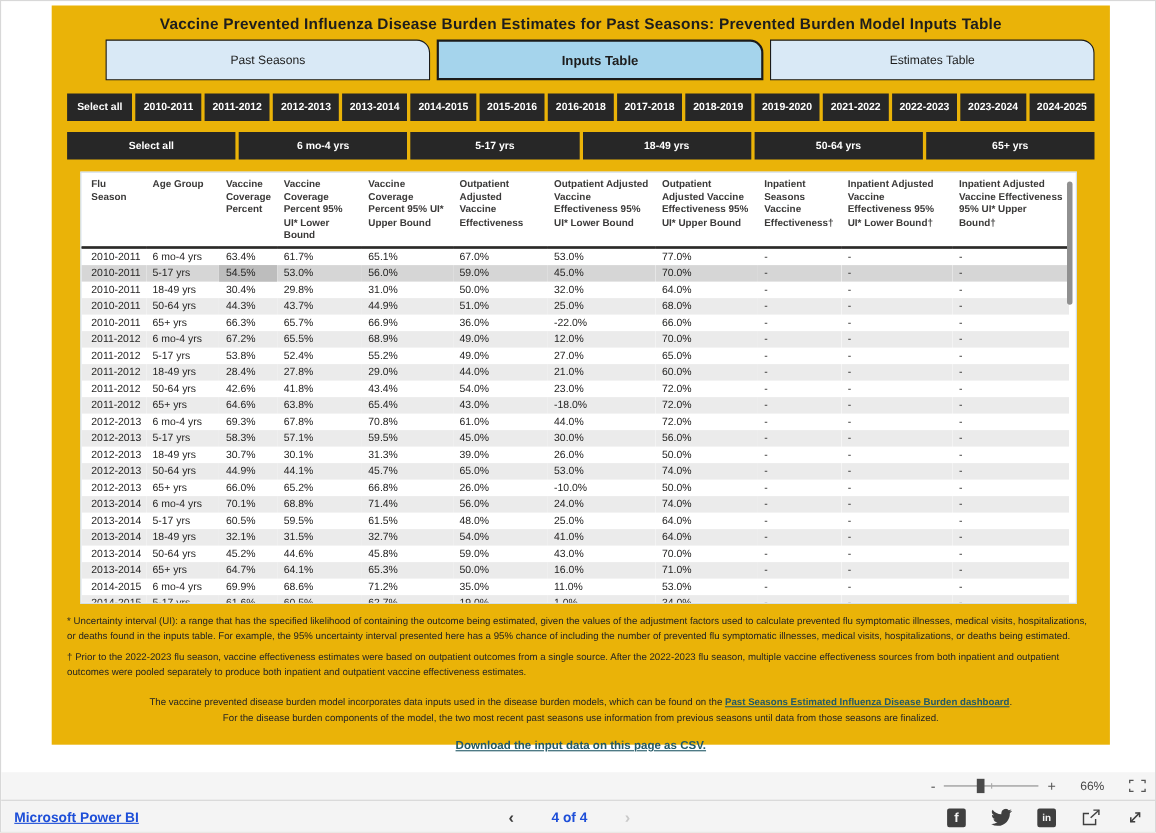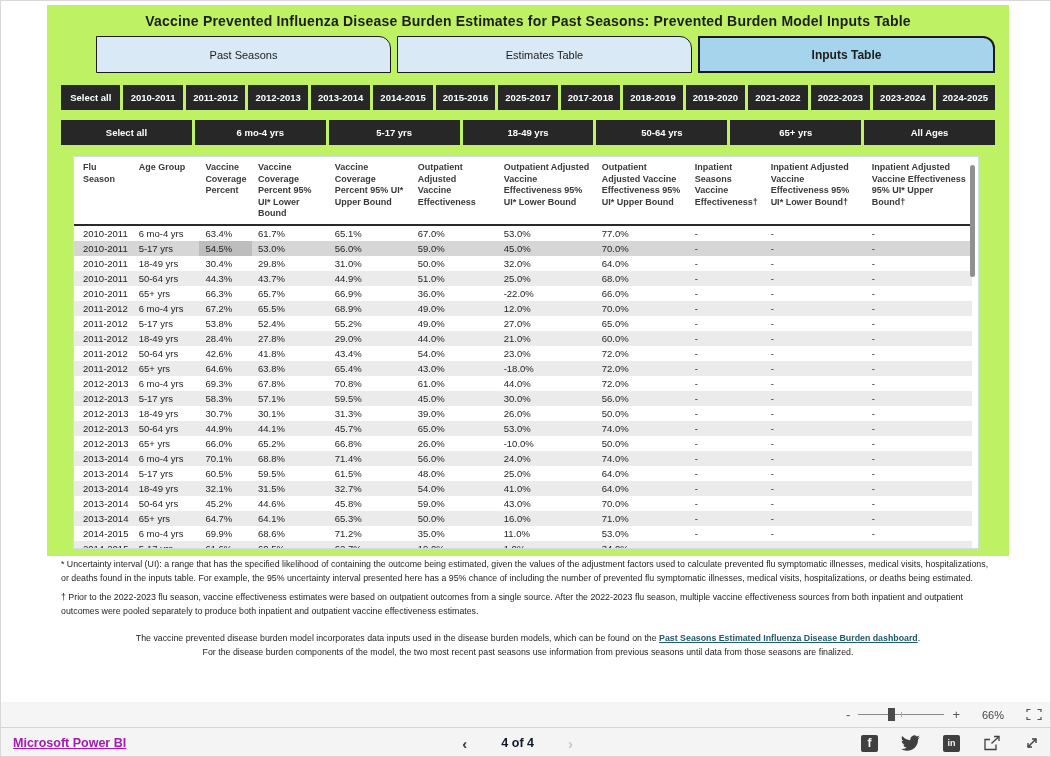--- a/index.html
+++ b/index.html
@@ -1,21 +1,21 @@
 <!DOCTYPE html>
 <html><head>
 <meta charset="utf-8">
 <style>
   * { margin:0; padding:0; box-sizing:border-box; }
   html,body { background:#fff; }
   body { font-family:"Liberation Sans", sans-serif; width:1051px; height:757px; }
   .page { position:relative; width:1051px; height:757px; background:#fff; border:1px solid #d8d8d8; overflow:hidden; }
 
   
-  .dashboard { position:absolute; left:46px; top:4px; width:962px; height:551px; background:#bef264; }
+  .dashboard { position:absolute; left:46px; top:4px; width:962px; height:672px; background:#eab308; }
 
   .dash-title { text-align:center; padding-top:8px; font-size:14px; font-weight:bold; color:#1d1d1d; letter-spacing:.2px; }
 
   
   .tabs { display:flex; gap:6px; margin:7px 14px 0 14px; height:37px;padding-left:35px; }
   .tab { flex:1; display:flex; align-items:center; justify-content:center; background:#d9e9f6; border:1.5px solid #1b1b1b; border-radius:0 12px 0 0; font-size:11px; color:#1d1d1d; cursor:pointer; }
   .tab.active { background:#a5d4ec; border-width:2.5px; font-weight:bold; font-size:12px; }
 
   
   .filter-row { display:flex; gap:3px; margin:12px 14px 0 14px; height:25px; }
@@ -48,76 +48,75 @@
   .zoom-strip { position:absolute; left:0; top:701px; width:1051px; height:25px; background:#f5f5f5; display:flex; align-items:center; justify-content:flex-end; padding-right:10px; }
   .zoom-minus,.zoom-plus { font-size:13px; color:#555; cursor:pointer; padding:0 6px; }
   .slider-track { position:relative; width:86px; height:1px; background:#8a8a8a; margin:0 2px; cursor:pointer; }
   .slider-tick { position:absolute; left:50%; top:-2px; width:1px; height:5px; background:#a9a9a9; }
   .slider-thumb { position:absolute; left:34%; top:-6px; width:7px; height:13px; background:#4a4a4a; cursor:pointer; }
   .zoom-pct { font-size:11px; color:#444; margin:0 22px 0 16px; }
   .fit-icon { cursor:pointer; display:inline-flex; }
 
   
   .footer-bar { position:absolute; left:0; top:726px; width:1051px; height:31px; background:#f4f4f4; border-top:1px solid #d4d4d4; display:flex; align-items:center; }
-  .brand { margin-left:12px; font-size:12.5px; font-weight:bold; color:#a21caf; text-decoration:underline; cursor:pointer; }
+  .brand { margin-left:12px; font-size:12.5px; font-weight:bold; color:#1d4ed8; text-decoration:underline; cursor:pointer; }
   .pager { position:absolute; left:50%; transform:translateX(-58%); display:flex; align-items:center; gap:34px; }
   .chev { font-size:15px; line-height:15px; cursor:pointer; font-weight:bold; }
   .chev.prev { color:#3c3c3c; }
   .chev.next { color:#c9c9c9; }
-  .page-label { font-size:12.5px; font-weight:bold; color:#0f172a; }
+  .page-label { font-size:12.5px; font-weight:bold; color:#1d4ed8; }
   .social { position:absolute; right:12px; display:flex; align-items:center; gap:23px; }
   .sq-icon { width:17px; height:17px; background:#3f3f3f; border-radius:2px; color:#f4f4f4; display:flex; align-items:center; justify-content:center; font-size:12px; font-weight:bold; cursor:pointer; }
   .svg-icon { cursor:pointer; display:inline-flex; }
 </style>
 </head>
 <body>
 
 <div class="page">
 
   <div class="dashboard">
 
     <div class="dash-title">Vaccine Prevented Influenza Disease Burden Estimates for Past Seasons: Prevented Burden Model Inputs Table</div>
 
     <div class="tabs">
       <div class="tab">
           <span>Past Seasons</span>
         </div>
+      <div class="tab active">
+          <span>Inputs Table</span>
+        </div>
       <div class="tab">
           <span>Estimates Table</span>
-        </div>
-      <div class="tab active">
-          <span>Inputs Table</span>
         </div>
     </div>
 
     <div class="filter-row season">
         <button class="filter-btn">Select all</button>
         <button class="filter-btn">2010-2011</button>
         <button class="filter-btn">2011-2012</button>
         <button class="filter-btn">2012-2013</button>
         <button class="filter-btn">2013-2014</button>
         <button class="filter-btn">2014-2015</button>
         <button class="filter-btn">2015-2016</button>
-        <button class="filter-btn">2025-2017</button>
+        <button class="filter-btn">2016-2018</button>
         <button class="filter-btn">2017-2018</button>
         <button class="filter-btn">2018-2019</button>
         <button class="filter-btn">2019-2020</button>
         <button class="filter-btn">2021-2022</button>
         <button class="filter-btn">2022-2023</button>
         <button class="filter-btn">2023-2024</button>
         <button class="filter-btn">2024-2025</button>
       </div>
     <div class="filter-row age">
         <button class="filter-btn">Select all</button>
         <button class="filter-btn">6 mo-4 yrs</button>
         <button class="filter-btn">5-17 yrs</button>
         <button class="filter-btn">18-49 yrs</button>
         <button class="filter-btn">50-64 yrs</button>
         <button class="filter-btn">65+ yrs</button>
-        <button class="filter-btn">All Ages</button>
       </div>
 
     <div class="table-wrap">
       <table>
         <colgroup>
             <col style="width: 58px;">
             <col style="width: 66px;">
             <col style="width: 52px;">
             <col style="width: 76px;">
             <col style="width: 82px;">
@@ -440,20 +439,23 @@
     <div class="notes">
       <div class="note">* Uncertainty interval (UI): a range that has the specified likelihood of containing the outcome being estimated, given the values of the adjustment factors used to calculate prevented flu symptomatic illnesses, medical visits, hospitalizations, or deaths found in the inputs table. For example, the 95% uncertainty interval presented here has a 95% chance of including the number of prevented flu symptomatic illnesses, medical visits, hospitalizations, or deaths being estimated.</div>
       <div class="note">† Prior to the 2022-2023 flu season, vaccine effectiveness estimates were based on outpatient outcomes from a single source. After the 2022-2023 flu season, multiple vaccine effectiveness sources from both inpatient and outpatient outcomes were pooled separately to produce both inpatient and outpatient vaccine effectiveness estimates.</div>
     </div>
 
     <div class="desc">
       <span>The vaccine prevented disease burden model incorporates data inputs used in the disease burden models, which can be found on the </span><span class="tlink">Past Seasons Estimated Influenza Disease Burden dashboard</span><span>.</span><br>
       <span>For the disease burden components of the model, the two most recent past seasons use information from previous seasons until data from those seasons are finalized.</span><br>
     </div>
 
+    <div class="csv">
+      <span class="tlink">Download the input data on this page as CSV.</span>
+    </div>
 
   </div>
 
   <div class="zoom-strip">
     <span class="zoom-minus">-</span>
     <div class="slider-track">
       <div class="slider-tick"></div>
       <div class="slider-thumb"></div>
     </div>
     <span class="zoom-plus">+</span>

